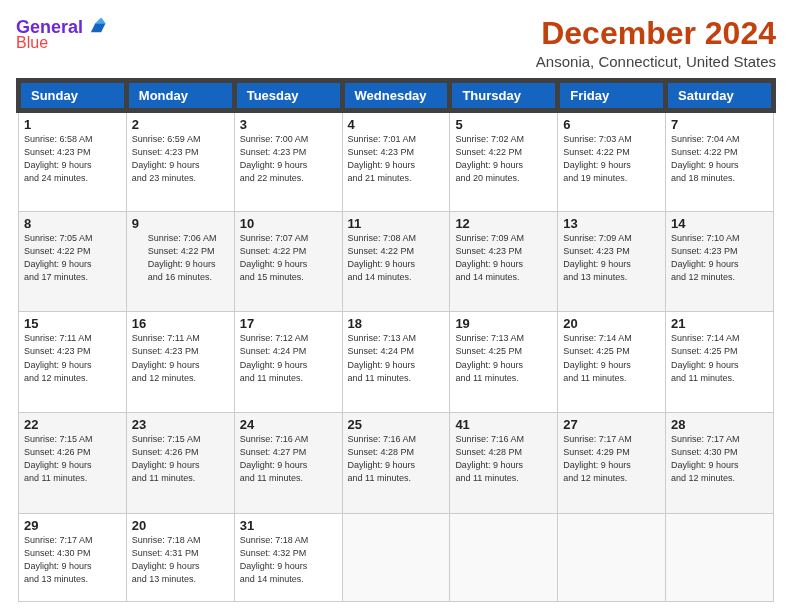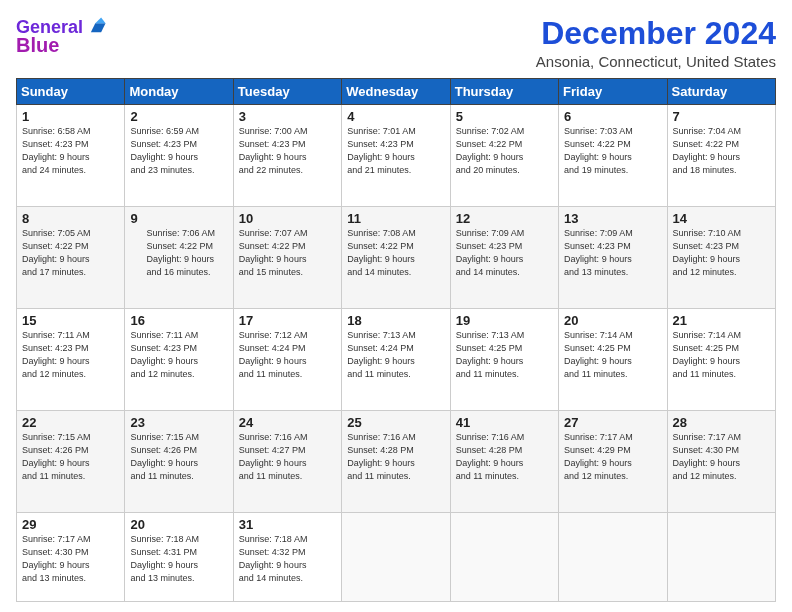--- a/index.html
+++ b/index.html
@@ -31,59 +31,59 @@
     .logo-text {
       display: flex;
       align-items: center;
     }
     .logo-general {
       font-size: 18px;
       font-weight: bold;
       color: #6d28d9;
     }
     .logo-blue {
-      font-size: 20px;
-      font-weight: bold;
-      color: #a21caf;
+      font-size: 16px;
+      font-weight: normal;
+      color: #ef4444;
     }
     .logo-icon {
       width: 22px;
       height: 22px;
       margin-left: 2px;
     }
     .title-block {
       text-align: right;
     }
     .main-title {
       font-size: 32px;
       font-weight: bold;
-      color: #1d4ed8;
+      color: #c2410c;
       line-height: 1.1;
     }
     .subtitle {
       font-size: 15px;
       color: #444;
       margin-top: 2px;
       text-align: right;
     }
     .calendar {
       flex: 1;
       border: 1px solid #ccc;
       border-collapse: collapse;
       width: 100%;
       table-layout: fixed;
     }
     .calendar th {
       background: #1565c0;
       color: #fff;
       font-size: 13px;
       font-weight: bold;
-      padding: 5px 4px;
+      padding: 5px 10px;
       text-align: left;
-      border: 1px solid #404040;
+      border: 5px solid #404040;
     }
     .calendar td {
       vertical-align: top;
       padding: 4px 5px;
       border: 1px solid #ccc;
       font-size: 9.5px;
       color: #333;
       background: #fff;
       height: 88px;
     }

